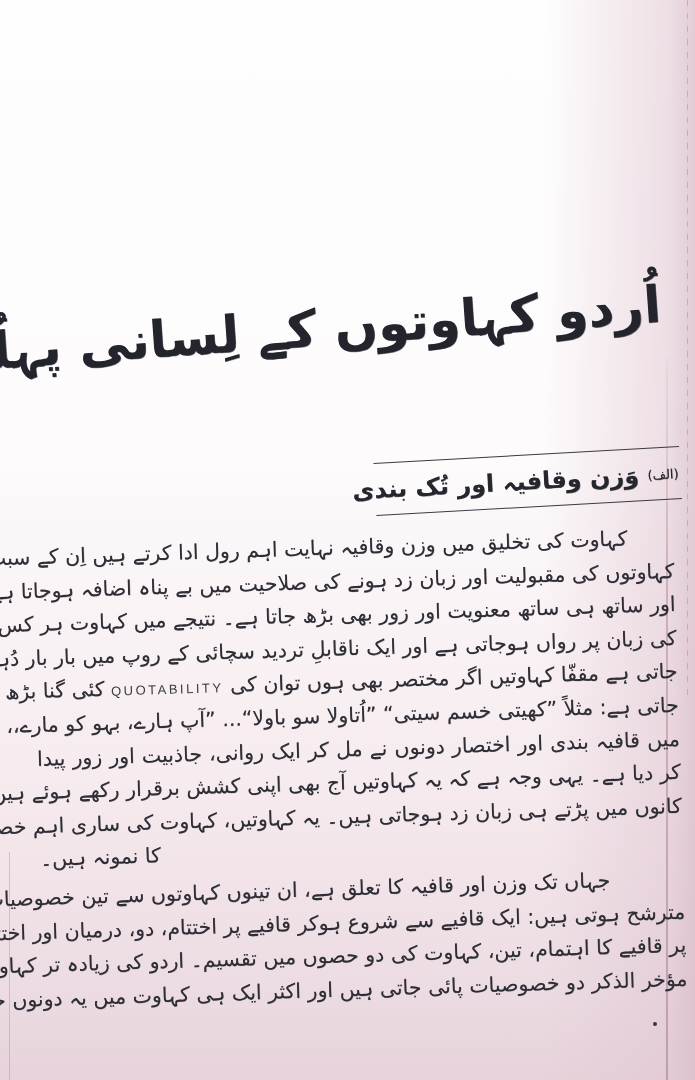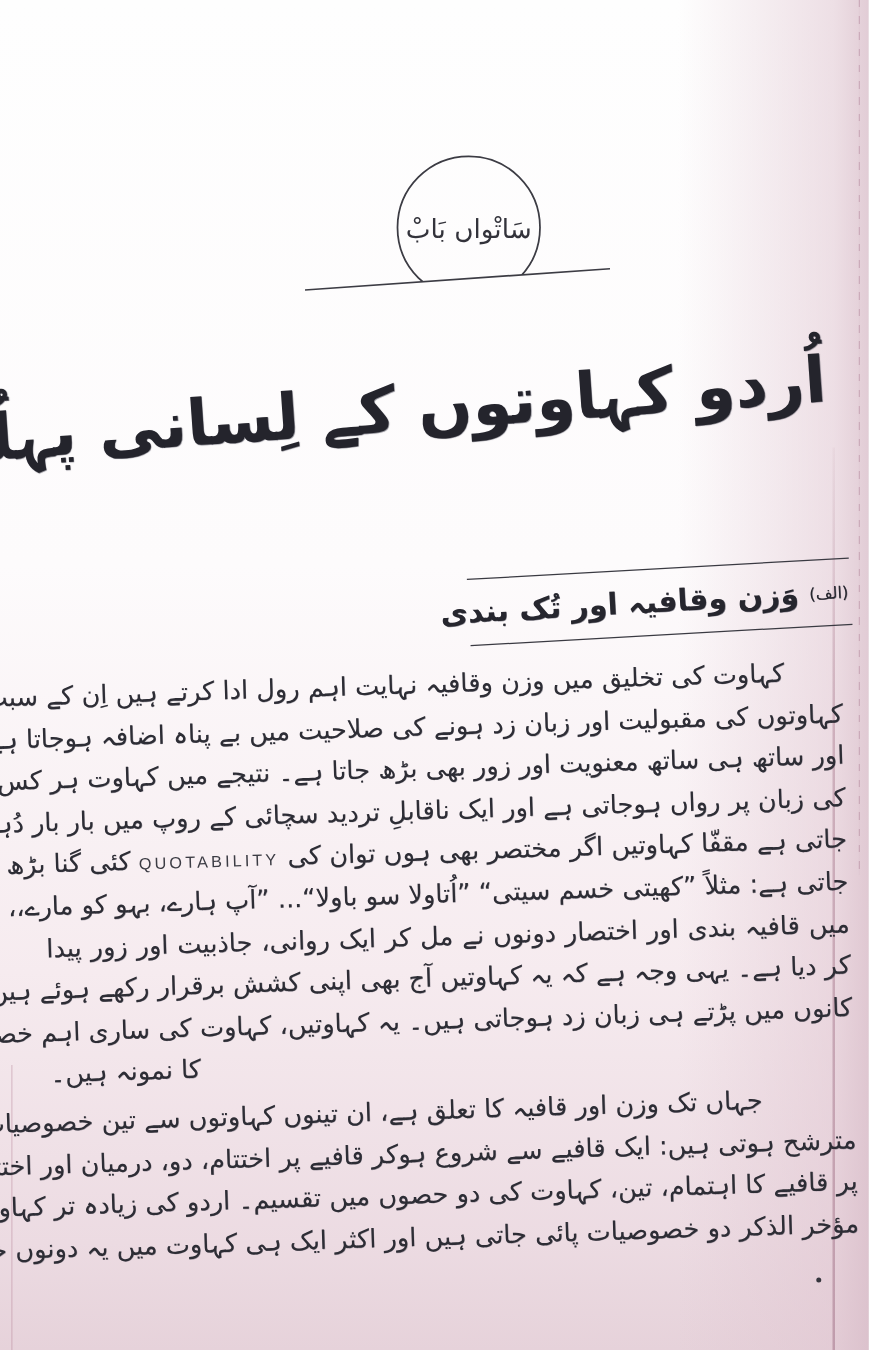--- a/index.html
+++ b/index.html
@@ -89,32 +89,20 @@
 </head>
 <body>
 
 <div class="page">
 
   <div class="crease-right"></div>
   <div class="edge-dotted"></div>
   <div class="edge-left"></div>
   <div class="ink-dot"></div>
 
-  <div class="stamp">
-    <svg width="256" height="122" viewBox="0 0 256 122">
-      <defs>
-        <clipPath id="domeClip">
-          <polygon points="0,0 256,0 256,94 6,112"></polygon>
-        </clipPath>
-      </defs>
-      <circle cx="137" cy="62" r="57" fill="none" stroke="#3c3c44" stroke-width="1.4" clip-path="url(#domeClip)"></circle>
-      <line x1="6" y1="112" x2="250" y2="95" stroke="#3c3c44" stroke-width="1.4"></line>
-      <text x="137" y="70" text-anchor="middle" font-size="21">سَاتْواں بَابْ</text>
-    </svg>
-  </div>
 
   <div class="title">اُردو کہاوتوں کے لِسانی پہلُو</div>
 
   <div class="heading">
     <span class="marker">(الف)</span>
     <span>وَزن وقافیہ اور تُک بندی</span>
   </div>
 
   <div class="body-block">
     <div class="bline indent-1">کہاوت کی تخلیق میں وزن وقافیہ نہایت اہم رول ادا کرتے ہیں اِن کے سبب</div>

